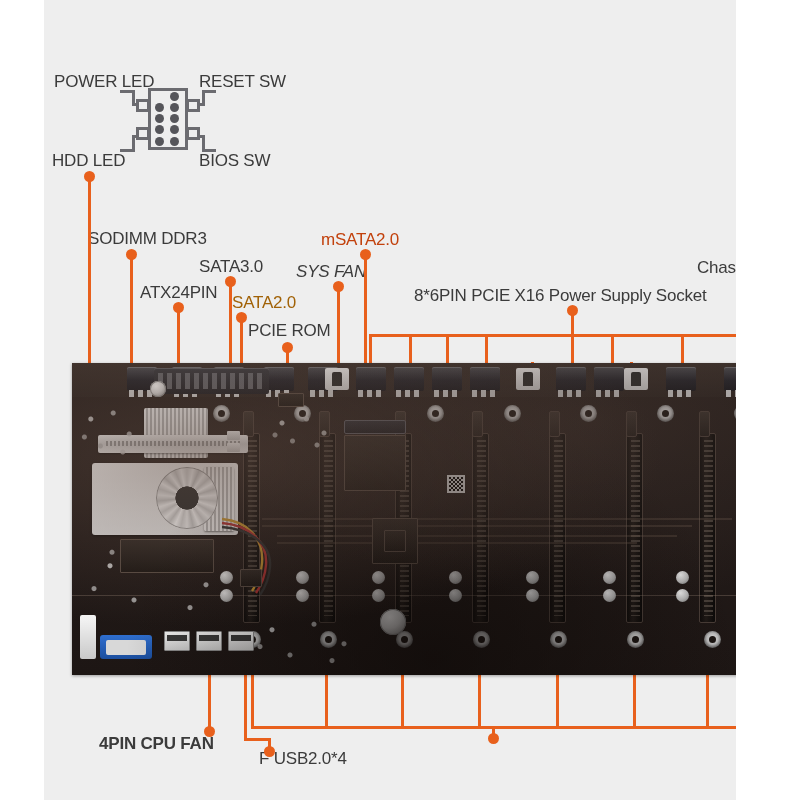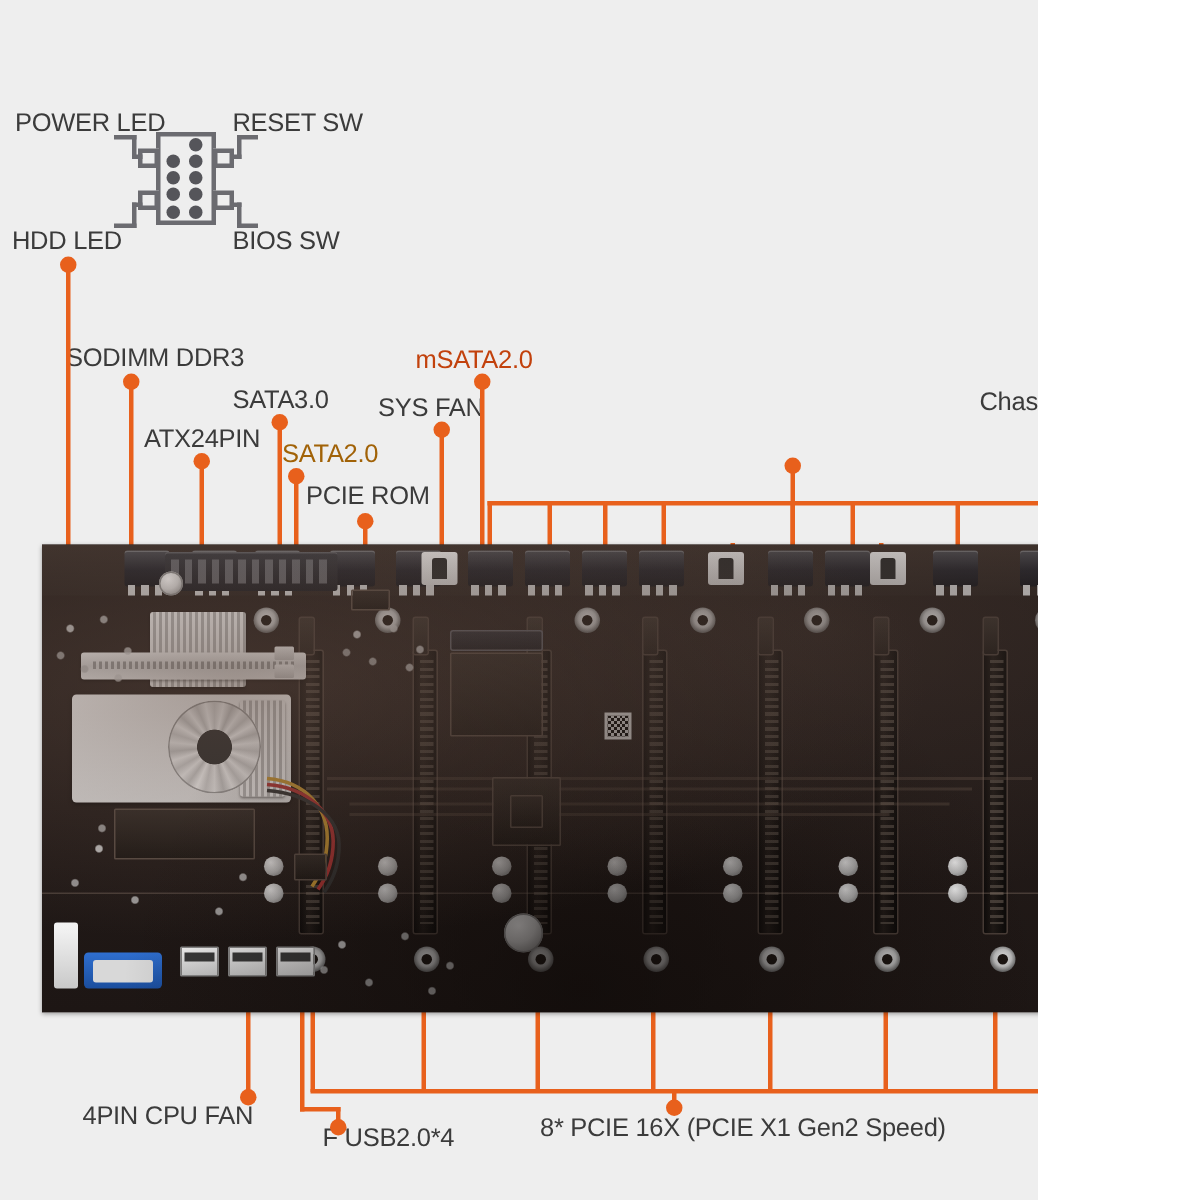--- a/index.html
+++ b/index.html
@@ -7,20 +7,21 @@
     padding: 0;
     background: #ffffff;
   }
   #stage {
     position: relative;
     width: 692px;
     height: 800px;
     background: #eeeeee;
     font-family: "Liberation Sans", sans-serif;
     overflow: hidden;
+    margin-left: 44px;
   }
 
   
   .lbl {
     position: absolute;
     color: #3b3b3b;
     font-size: 17px;
     line-height: 1;
     white-space: nowrap;
     letter-spacing: -0.2px;
@@ -355,27 +356,27 @@
   <div class="lbl" style="left: 10px; top: 73px; color: rgb(59, 59, 59);">POWER LED</div>
   <div class="lbl" style="left: 155px; top: 73px; color: rgb(59, 59, 59);">RESET SW</div>
   <div class="lbl" style="left: 8px; top: 152px; color: rgb(59, 59, 59);">HDD  LED</div>
   <div class="lbl" style="left: 155px; top: 152px; color: rgb(59, 59, 59);">BIOS SW</div>
 
   <div class="lbl" style="left: 44px; top: 230px; color: rgb(59, 59, 59);">SODIMM DDR3</div>
   <div class="lbl" style="left: 96px; top: 284px; color: rgb(59, 59, 59);">ATX24PIN</div>
   <div class="lbl" style="left: 155px; top: 258px; color: rgb(59, 59, 59);">SATA3.0</div>
   <div class="lbl" style="left: 188px; top: 294px; color: #a16207;">SATA2.0</div>
   <div class="lbl" style="left: 204px; top: 322px; color: rgb(59, 59, 59);">PCIE ROM</div>
-  <div class="lbl" style="left: 252px; top: 263px; color: rgb(59, 59, 59);">SYS FAN</div>
+  <div class="lbl" style="left: 252px; top: 263px; color: rgb(59, 59, 59); font-style: italic;">SYS FAN</div>
   <div class="lbl" style="left: 277px; top: 231px; color: #c2410c;">mSATA2.0</div>
+  <div class="lbl" style="left: 370px; top: 287px; color: rgb(59, 59, 59);">8*6PIN PCIE X16 Power Supply Socket</div>
   <div class="lbl" style="left: 653px; top: 259px; color: rgb(59, 59, 59);">Chassis Fan Header</div>
 
-  <div class="lbl" style="left: 55px; top: 735px; color: rgb(59, 59, 59);">4PIN CPU FAN</div>
+  <div class="lbl" style="left: 55px; top: 735px; color: rgb(59, 59, 59); font-weight: bold;">4PIN CPU FAN</div>
   <div class="lbl" style="left: 215px; top: 750px; color: rgb(59, 59, 59);">F USB2.0*4</div>
-  <div class="lbl" style="left: 360px; top: 743px; color: rgb(59, 59, 59);">8* PCIE 16X (PCIE X1 Gen2 Speed)</div>
 
   <div class="vline" style="left: 44px; top: 178px; height: 195px; background: rgb(232, 96, 28);"></div>
   <div class="dot" style="left: 40px; top: 171px; background: rgb(232, 96, 28);"></div>
 
   <div class="vline" style="left: 86px; top: 255px; height: 185px; background: rgb(232, 96, 28);"></div>
   <div class="dot" style="left: 82px; top: 249px; background: rgb(232, 96, 28);"></div>
 
   <div class="vline" style="left: 133px; top: 308px; height: 72px; background: rgb(232, 96, 28);"></div>
   <div class="dot" style="left: 129px; top: 302px; background: rgb(232, 96, 28);"></div>
 

